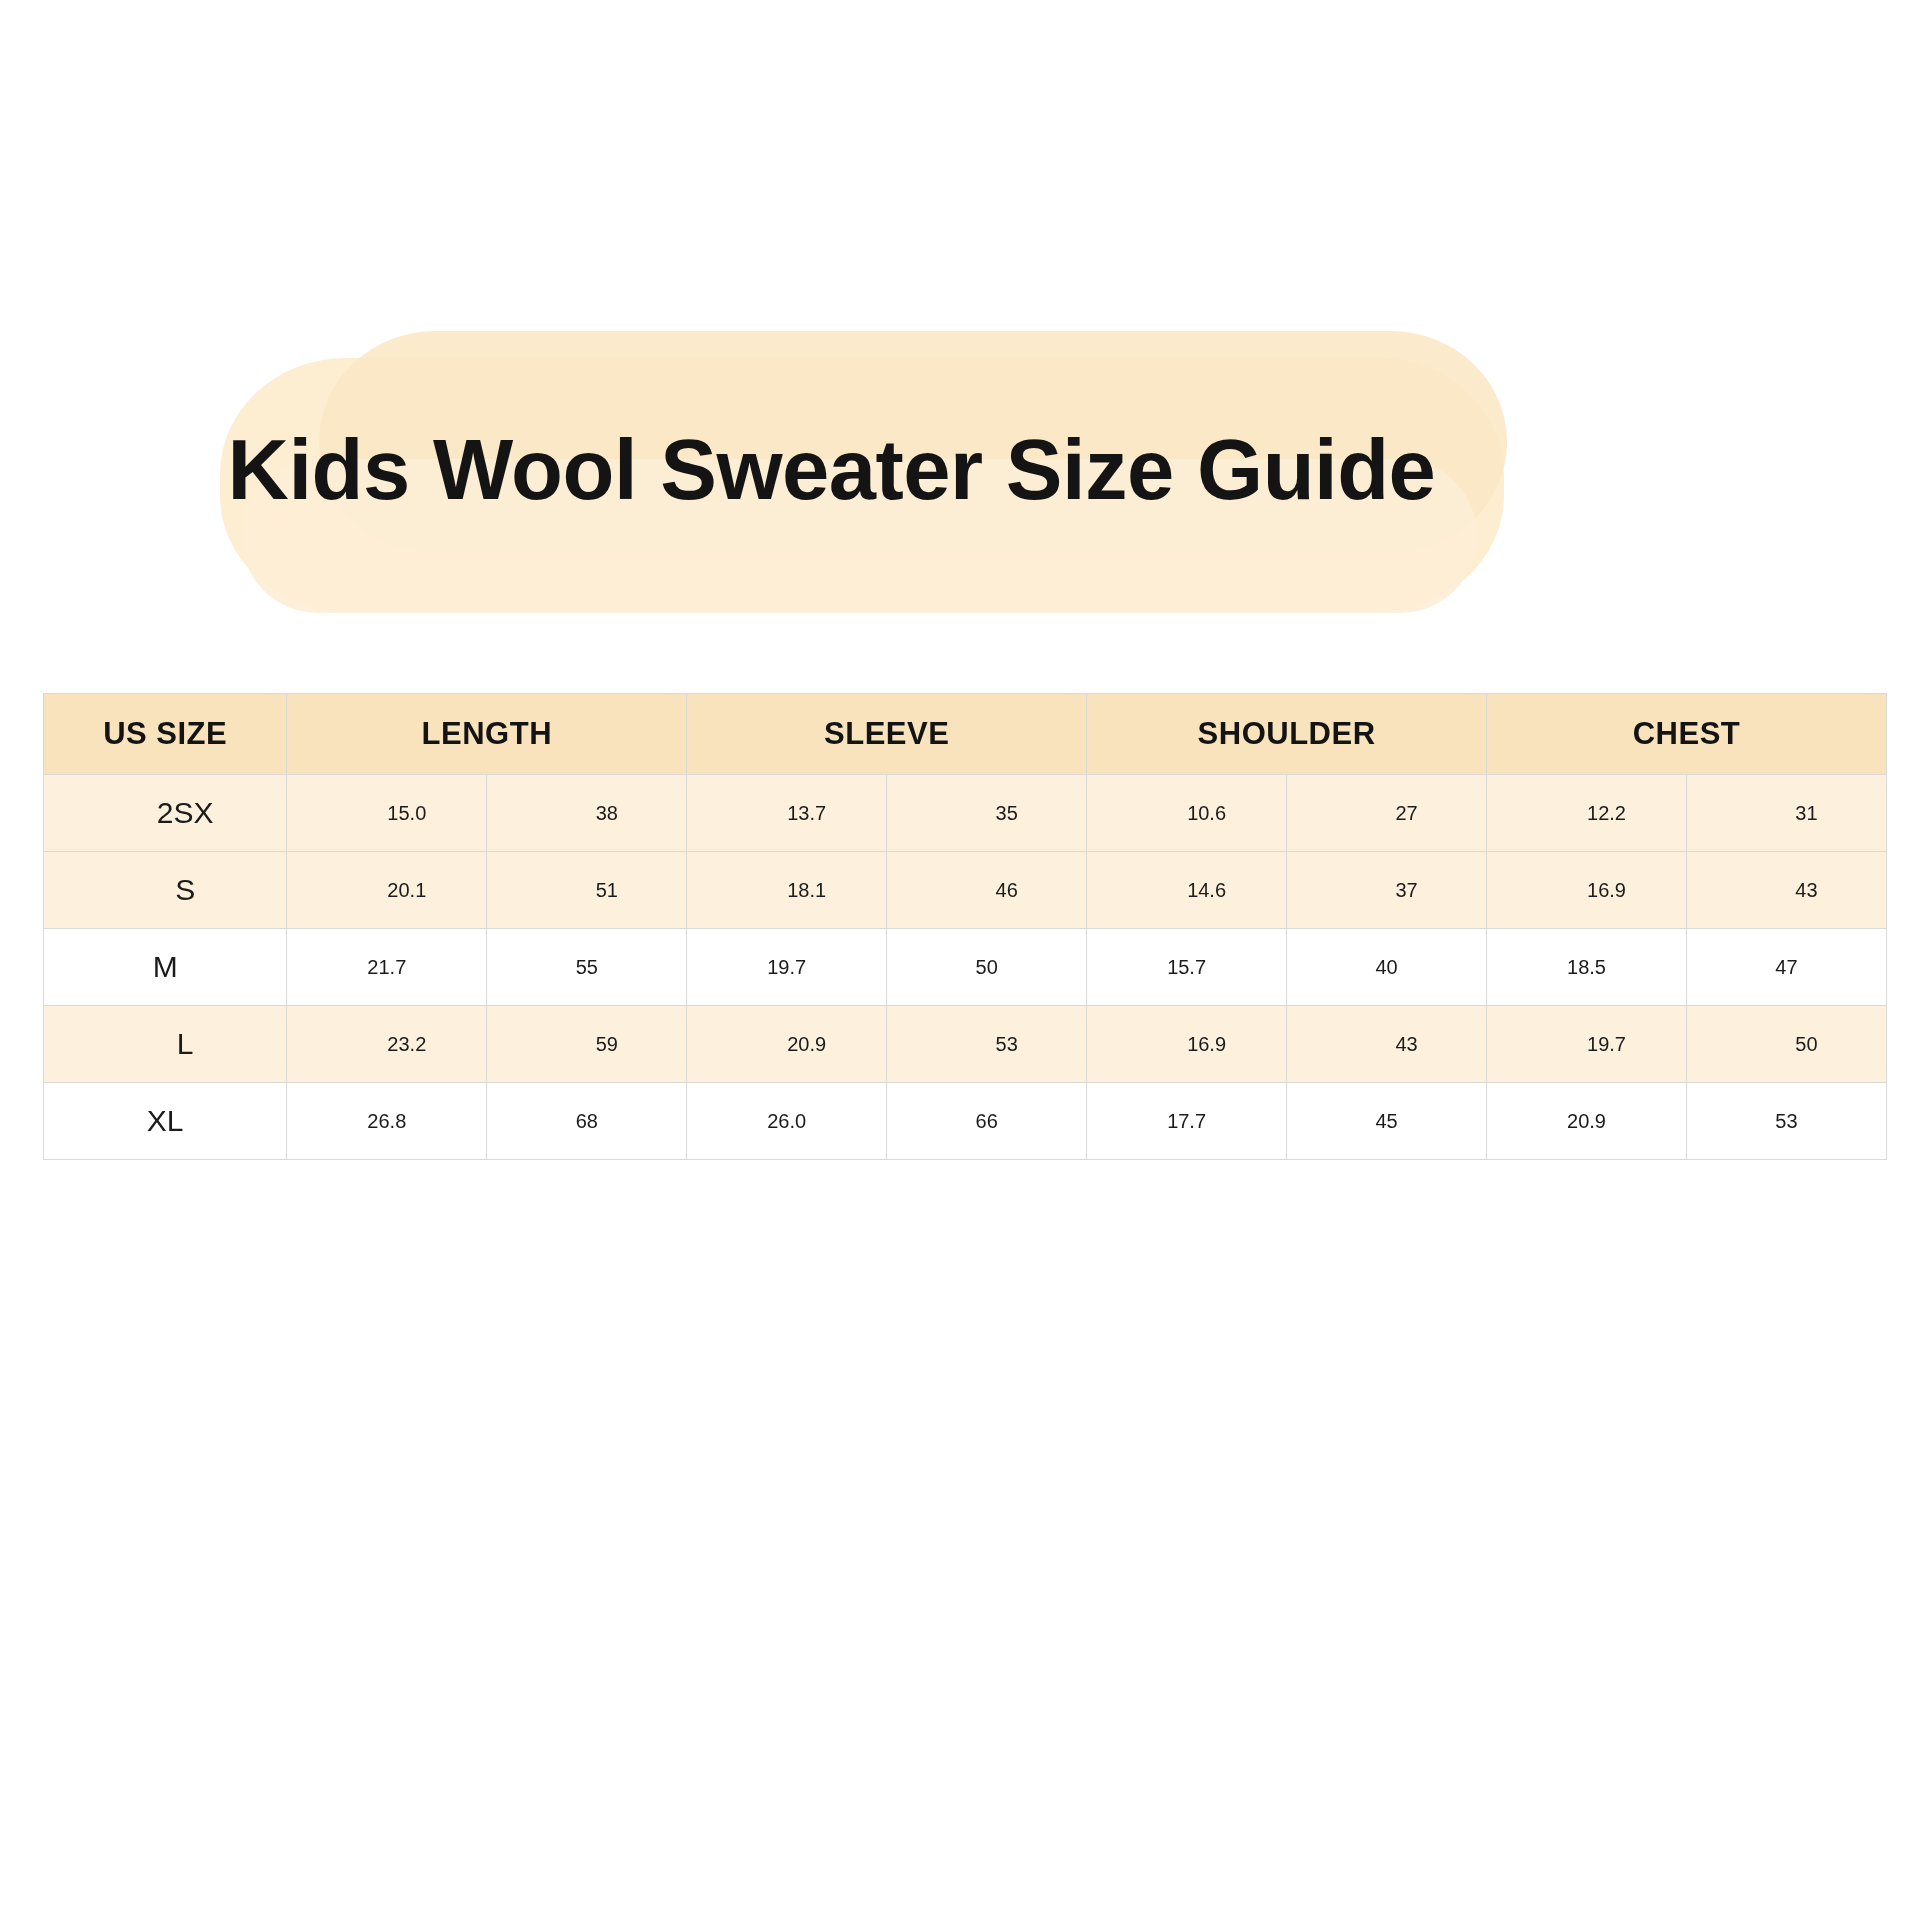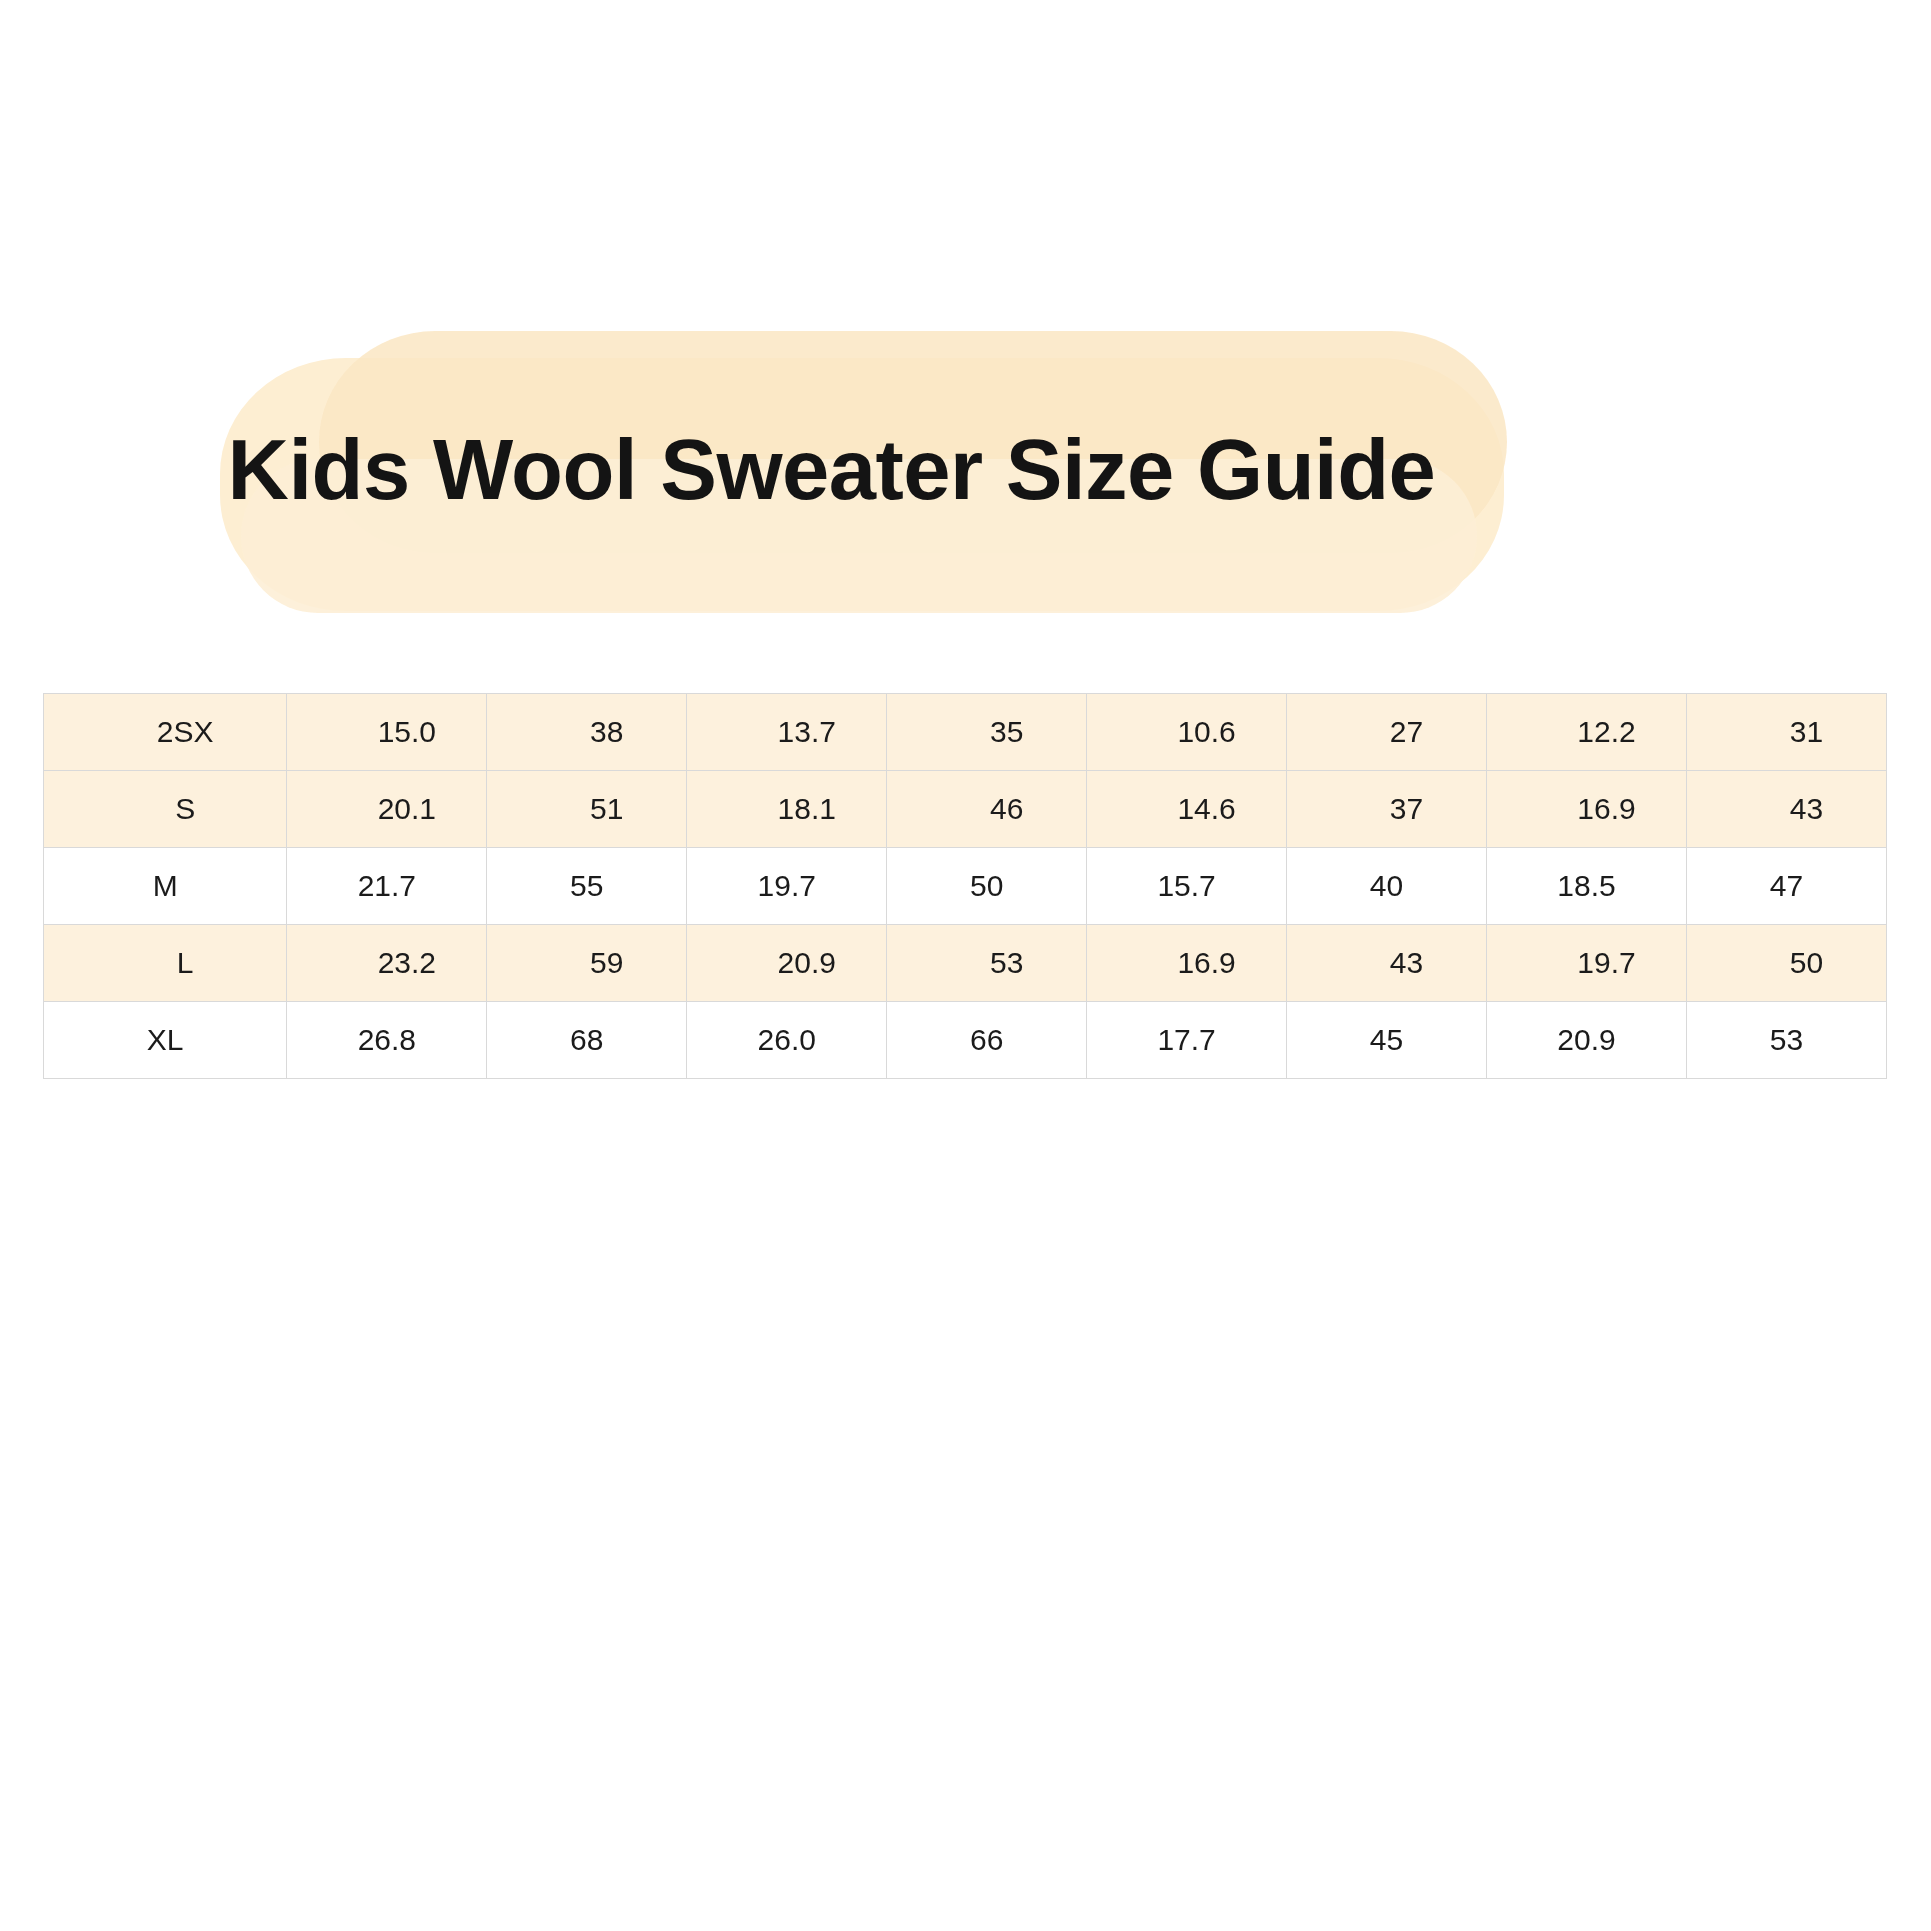--- a/index.html
+++ b/index.html
@@ -114,21 +114,21 @@
   tr.unit-row th {
     height: 71px;
     background: #ffffff;
     font-weight: bold;
     font-size: 29px;
     color: #141414;
   }
 
   tr.data-row td {
     height: 76px;
-    font-size: 30px;
+    font-size: 20px;
   }
   tr.data-row.alt td {
     background: #fdf1dd;
     padding-left: 40px;
   }
   tr.data-row.plain td {
     background: #ffffff;
   }
   tr.data-row td.size-cell {
     font-size: 30px;
@@ -153,20 +153,27 @@
         <col class="c-cell">
           <col class="c-cell">
         <col class="c-cell">
           <col class="c-cell">
         <col class="c-cell">
           <col class="c-cell">
         <col class="c-cell">
           <col class="c-cell">
       </colgroup>
       <thead>
+        <tr class="group-row">
+          <th>US SIZE</th>
+          <th colspan="2">LENGTH</th>
+          <th colspan="2">SLEEVE</th>
+          <th colspan="2">SHOULDER</th>
+          <th colspan="2">CHEST</th>
+        </tr>
       </thead>
       <tbody>
         <tr class="data-row alt">
           <td class="size-cell">2SX</td>
           <td>15.0</td>
           <td>38</td>
           <td>13.7</td>
           <td>35</td>
           <td>10.6</td>
           <td>27</td>

